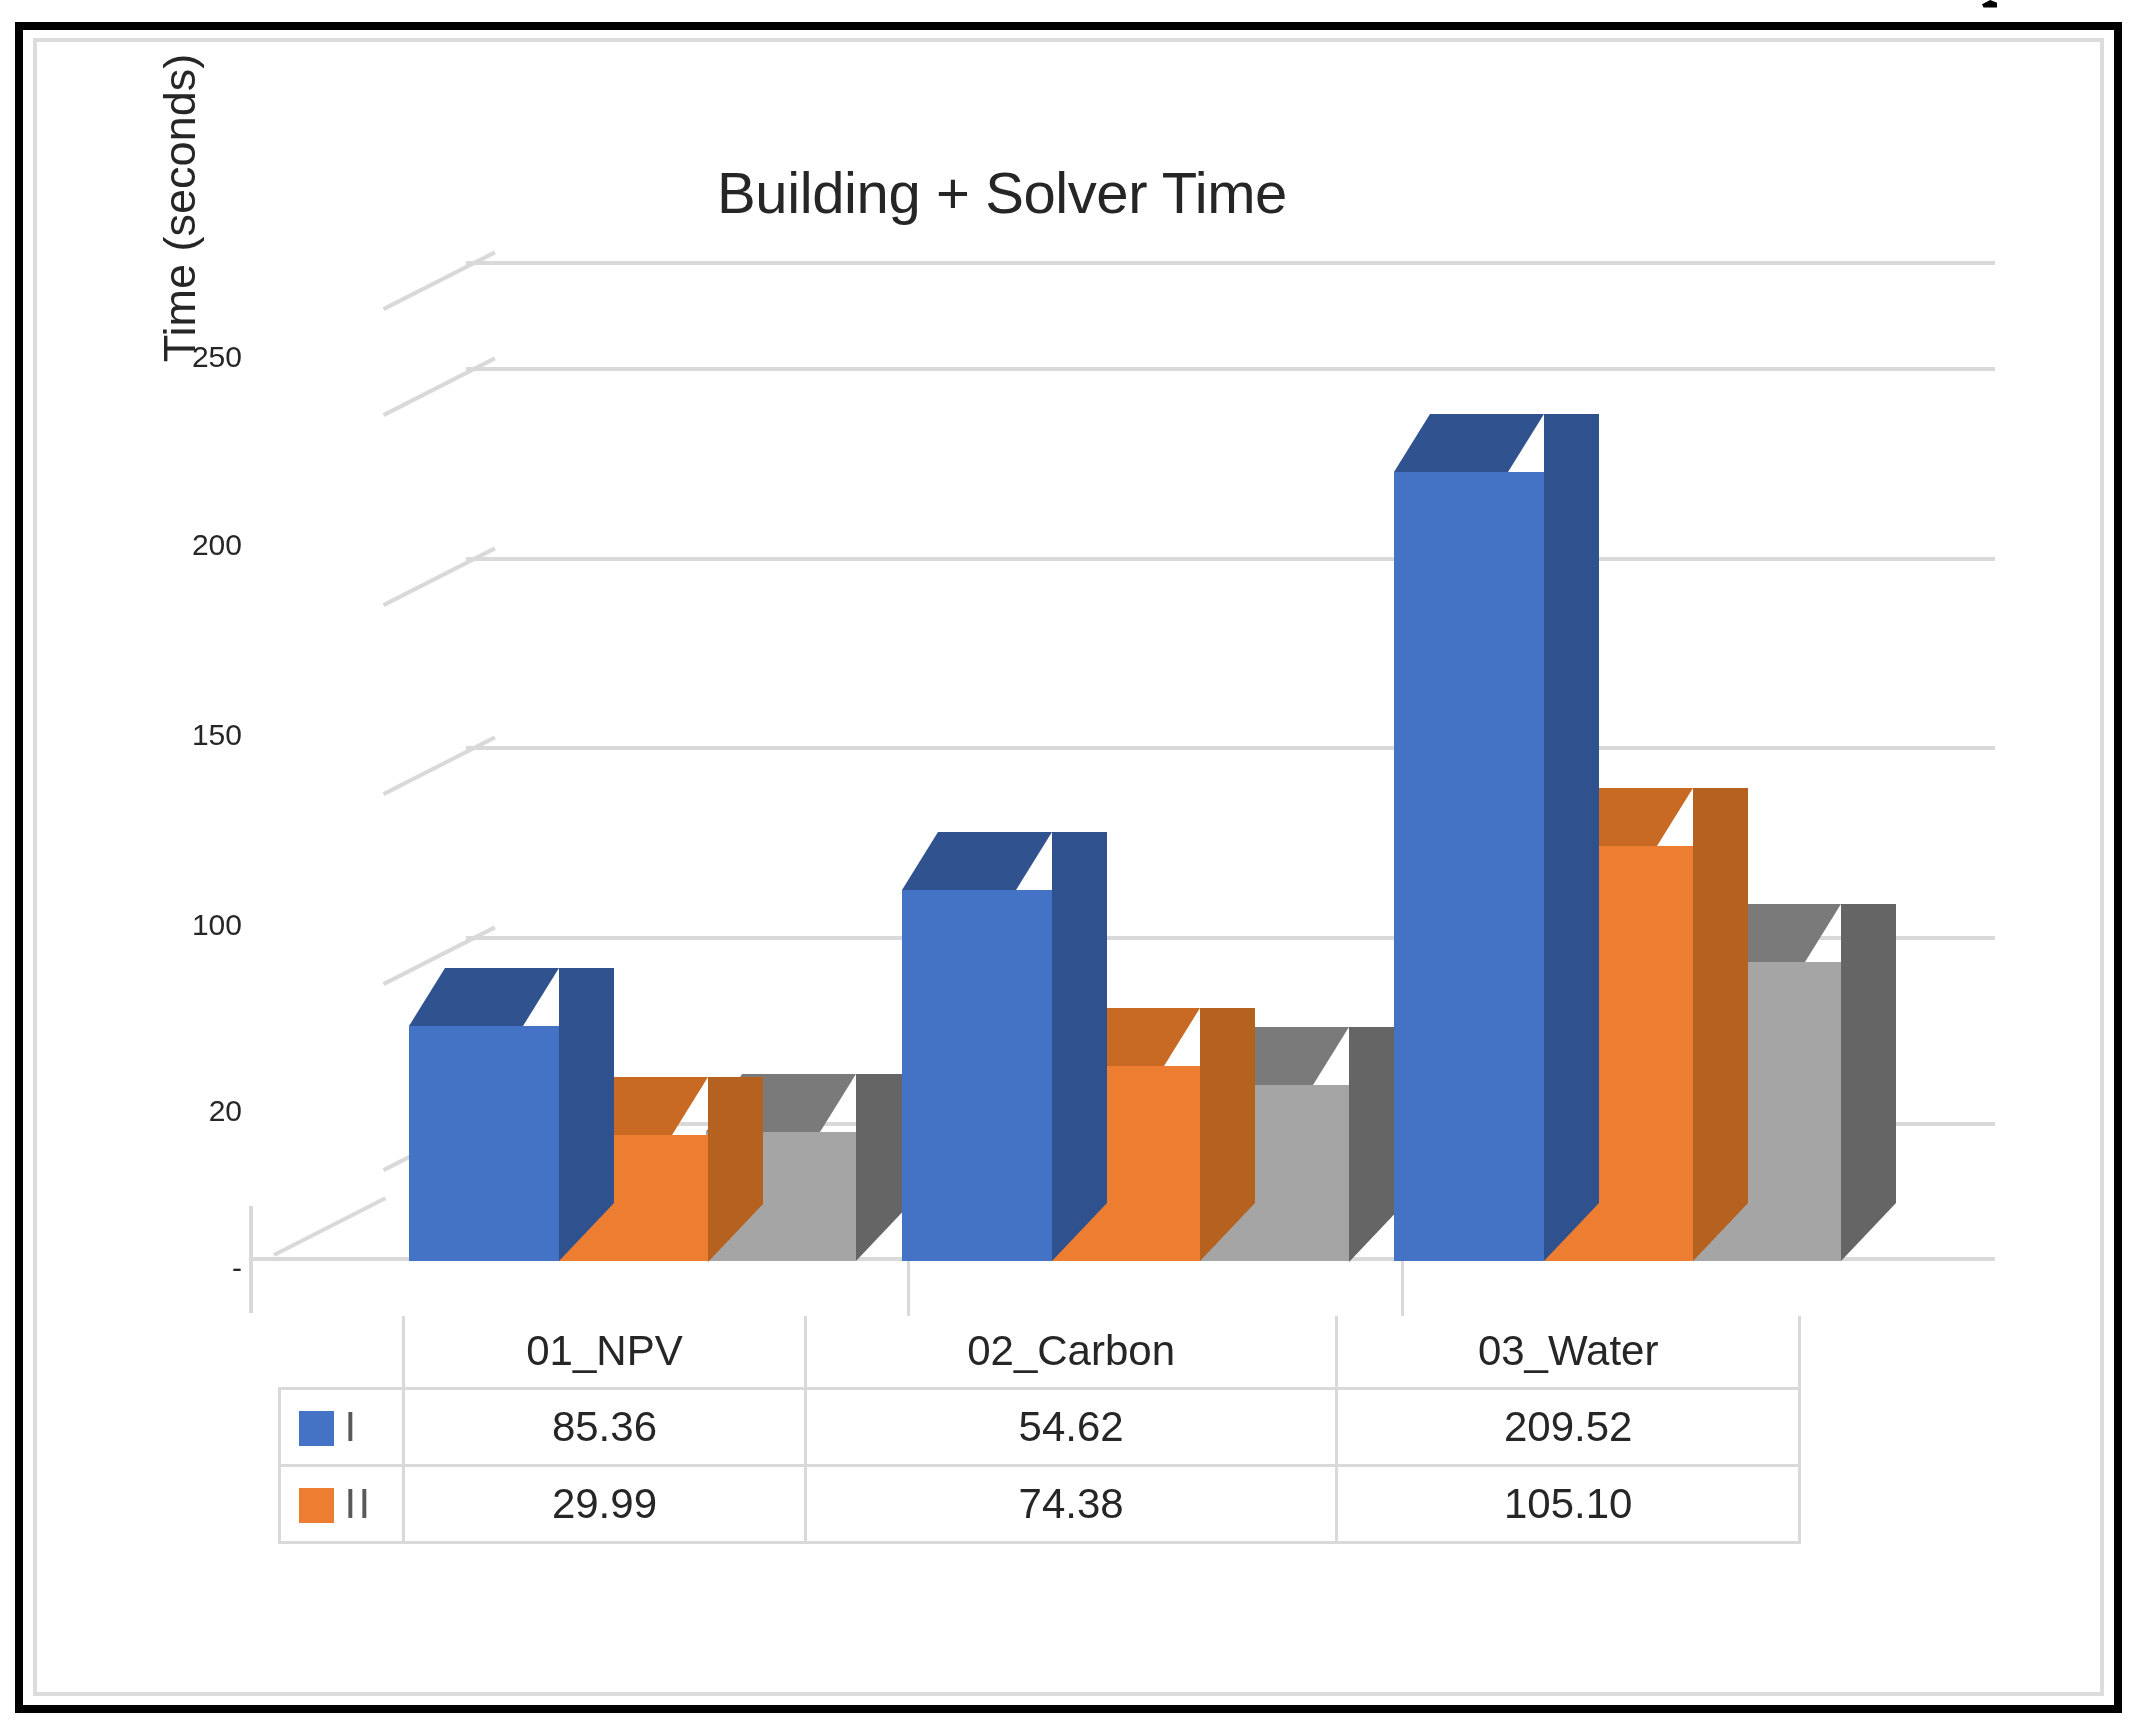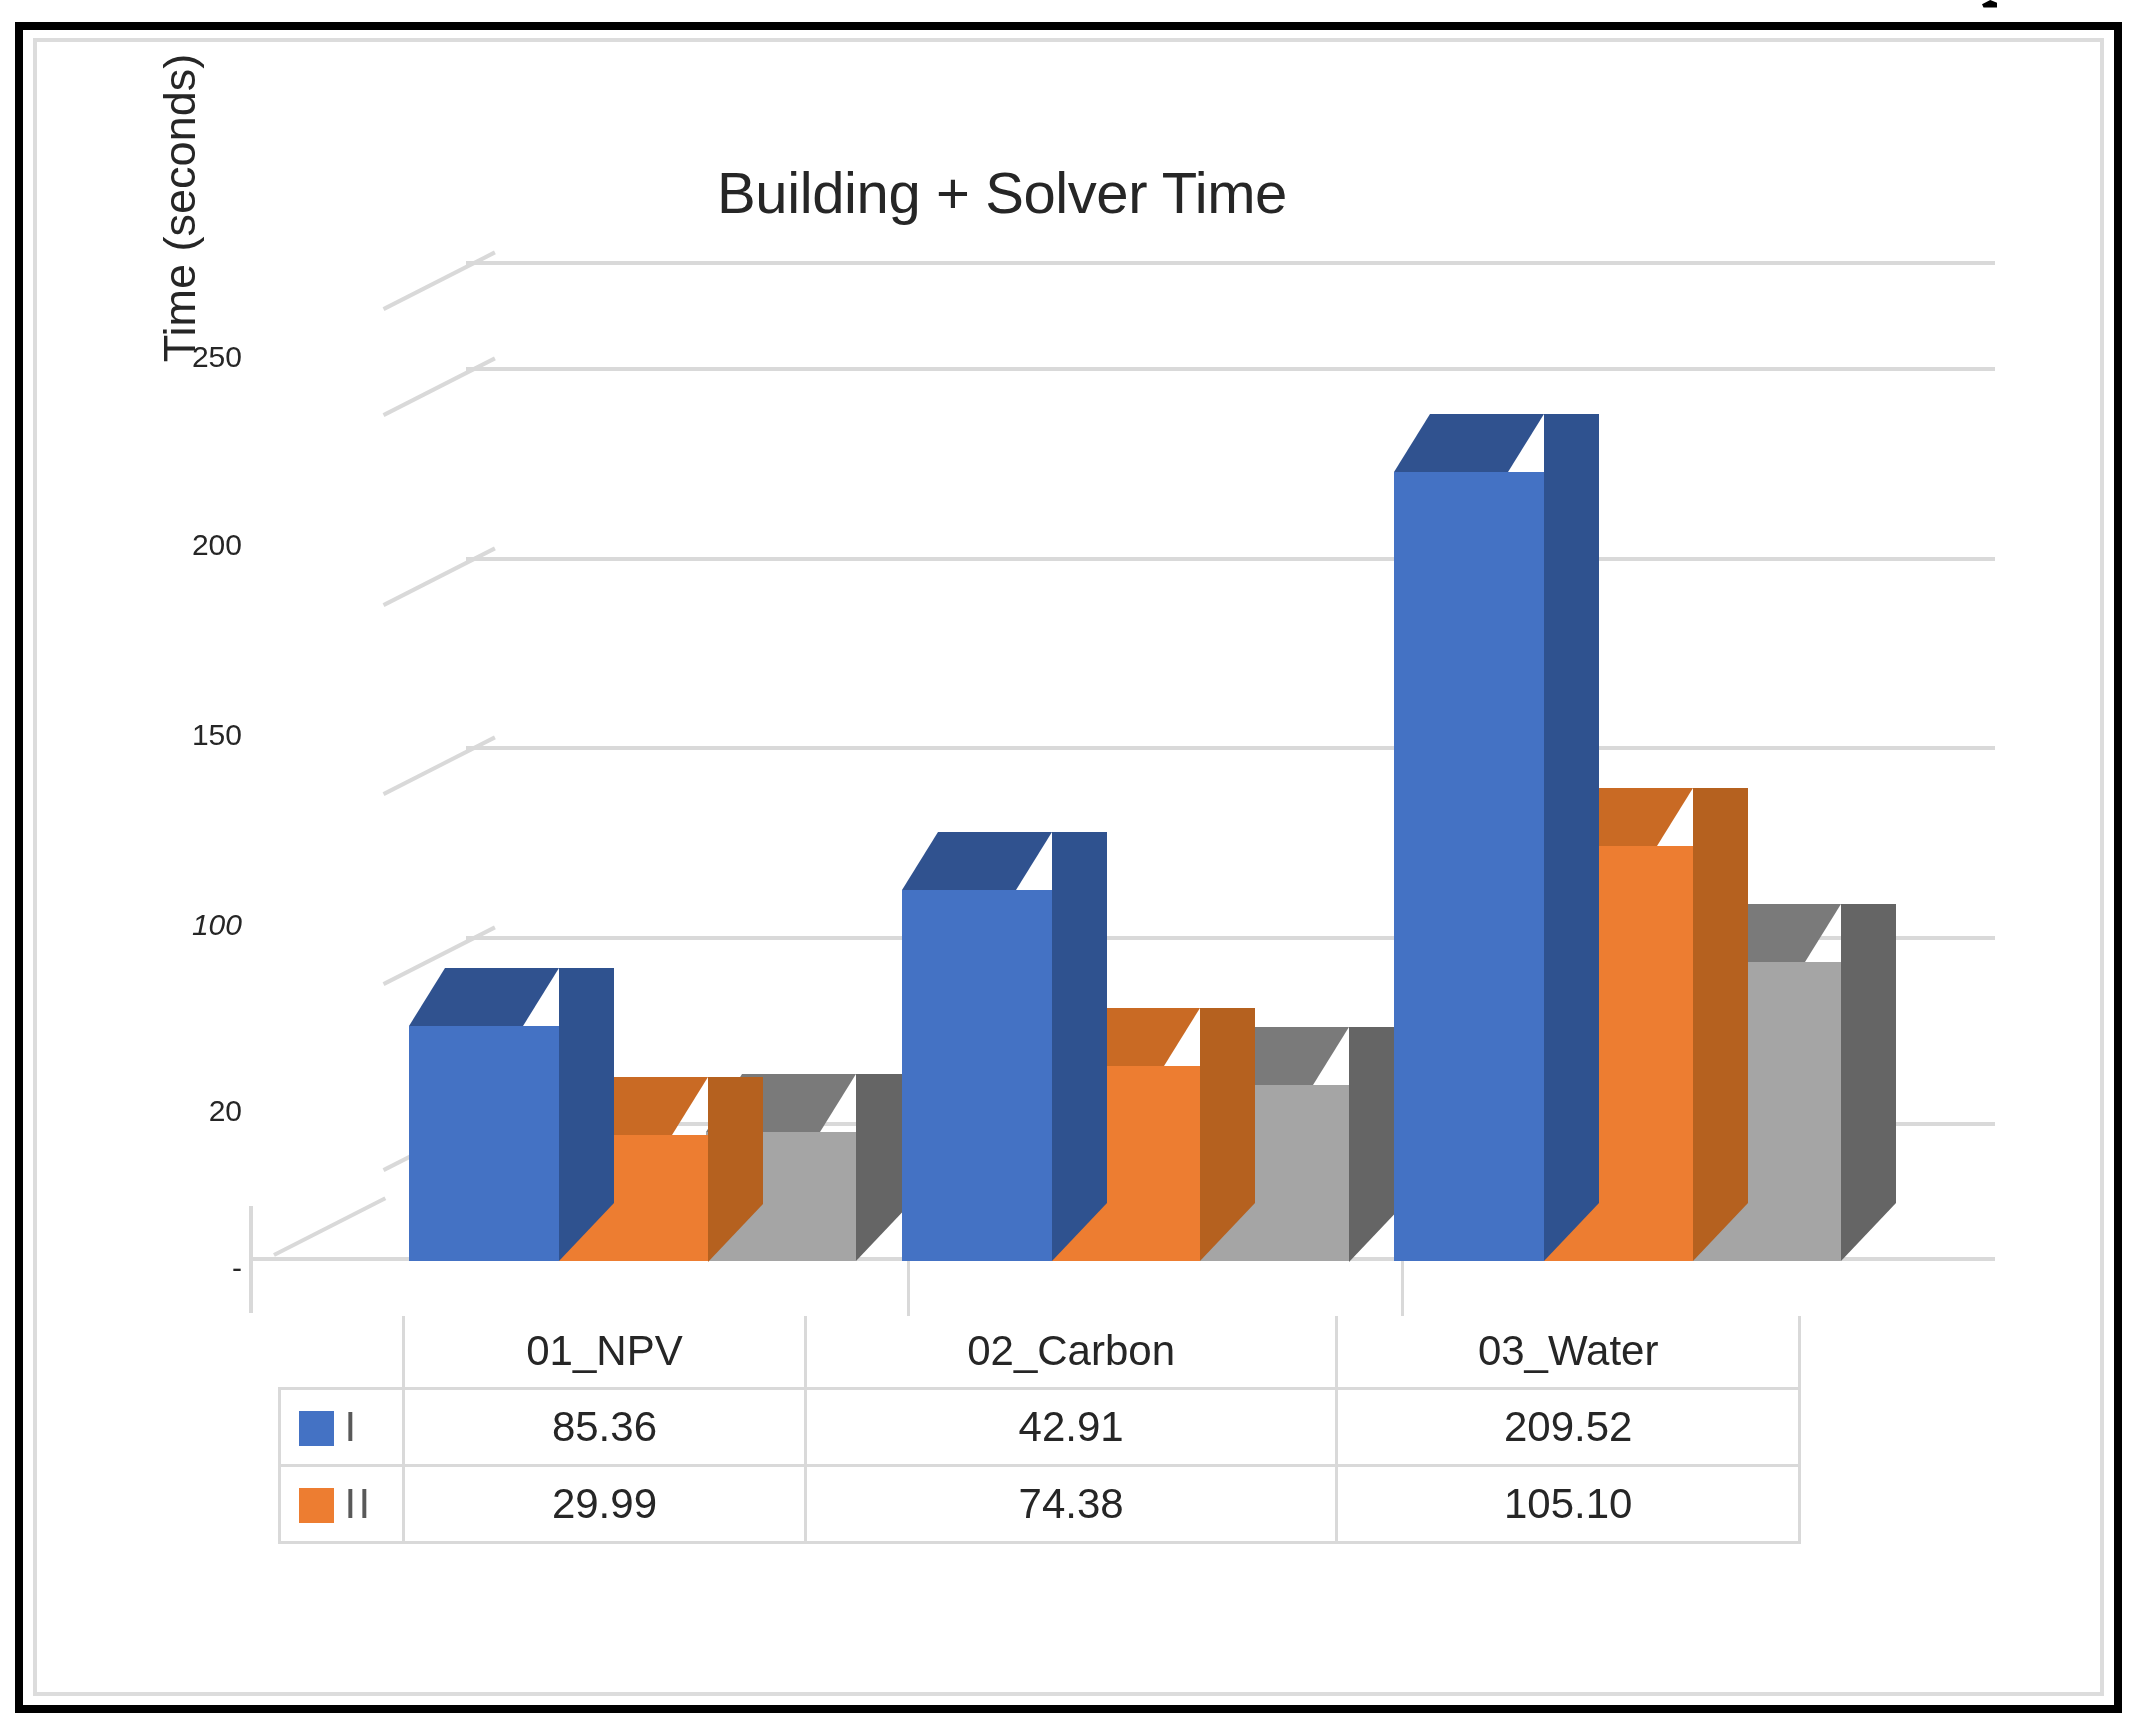--- a/index.html
+++ b/index.html
@@ -76,21 +76,21 @@
   <div class="frame-outer"></div>
   <div class="frame-inner"></div>
 
   <div class="chart-title">Building + Solver Time</div>
 
   <div class="yaxis-title">Time (seconds)</div>
 
   <div class="tick" style="left:50px; top:340px;">250</div>
   <div class="tick" style="left:50px; top:528px;">200</div>
   <div class="tick" style="left:50px; top:718px;">150</div>
-  <div class="tick" style="left:50px; top:908px;font-style:italic;">100</div>
+  <div class="tick" style="left:50px; top:908px;">100</div>
   <div class="tick" style="left:50px; top:1094px;">20</div>
   <div class="tick" style="left:50px; top:1251px;">-</div>
 
   <div class="plot">
     <div class="grid" style="top:-15px;">
       <div class="diag"></div>
         <div class="flat"></div>
     </div>
     <div class="grid" style="top:91px;">
       <div class="diag"></div>
@@ -176,21 +176,21 @@
       <td class="blank"></td>
       <td>01_NPV</td>
       <td>02_Carbon</td>
       <td>03_Water</td>
     </tr>
     <tr>
       <td class="legendcell">
         <span class="swatch" style="background:#4472C4;"></span><span class="roman">I</span>
       </td>
       <td>85.36</td>
-      <td>42.91</td>
+      <td>54.62</td>
       <td>209.52</td>
     </tr>
     <tr>
       <td class="legendcell">
         <span class="swatch" style="background:#ED7D31;"></span><span class="roman">II</span>
       </td>
       <td>29.99</td>
       <td>74.38</td>
       <td>105.10</td>
     </tr>

